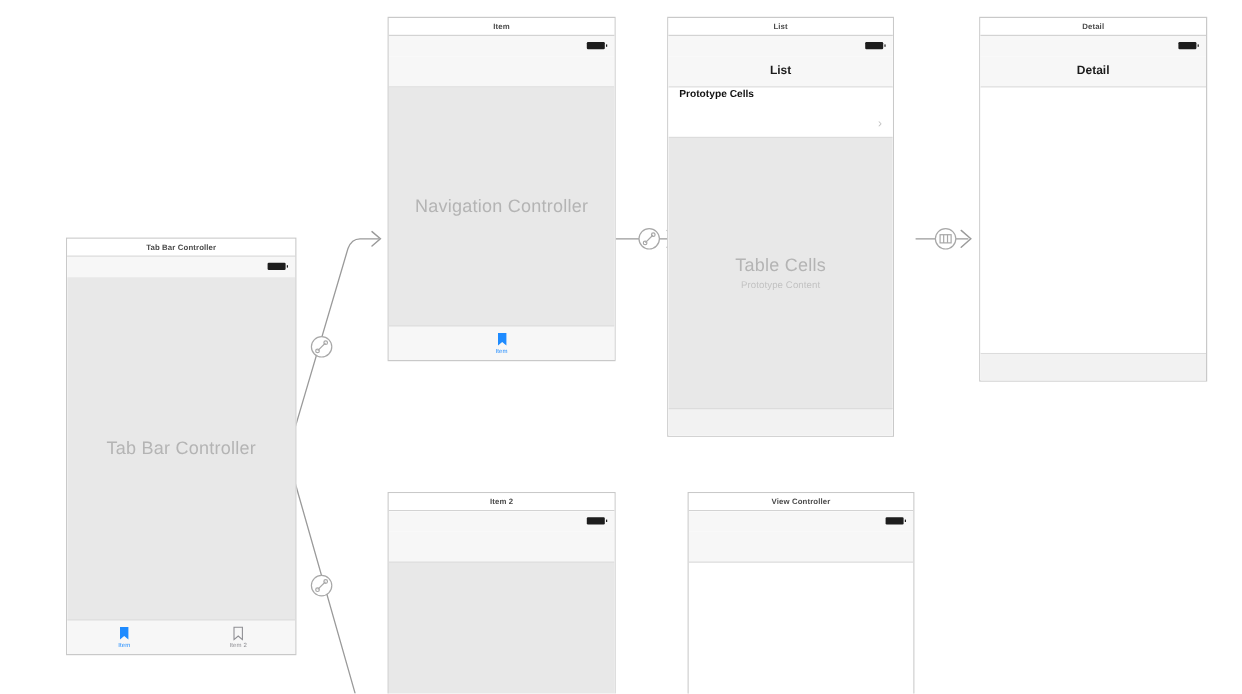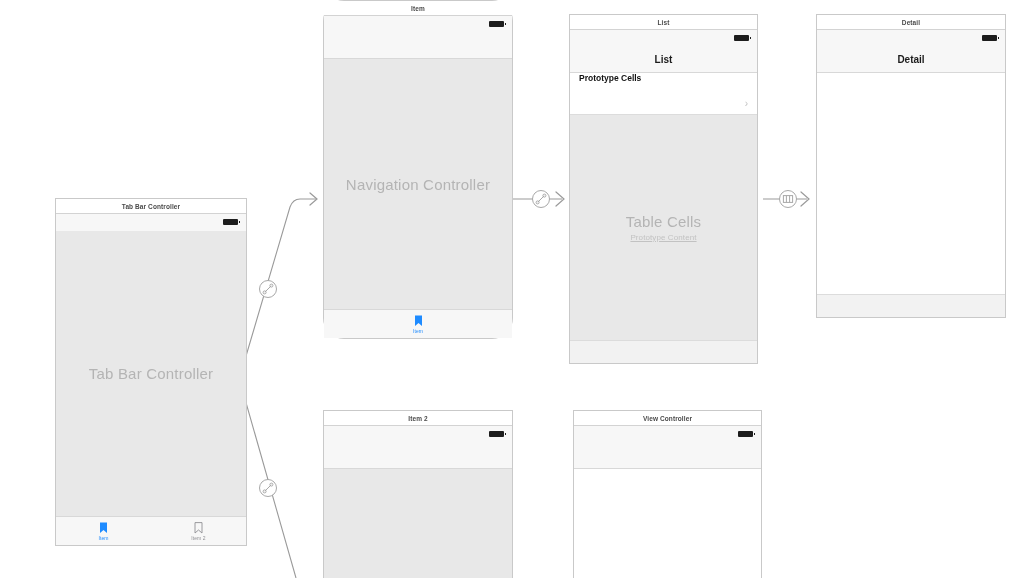--- a/index.html
+++ b/index.html
@@ -129,21 +129,20 @@
     font-size: 15px;
     color: #b4b4b4;
     font-weight: normal;
     letter-spacing: 0.2px;
   }
   .placeholder-sub {
     font-size: 8px;
     color: #c2c2c2;
     margin-top: 3px;
     letter-spacing: 0.1px;
-    text-decoration: underline;
   }
 
   
   .tabbar {
     flex: 0 0 28px;
     height: 28px;
     background: #f7f7f7;
     border-top: 1px solid #d8d8d8;
     display: flex;
     align-items: center;
@@ -284,21 +283,21 @@
         <div class="tabitem">
           <svg class="bookmark" viewBox="0 0 9 12">
             <path d="M1 0.6 H8 V11 L4.5 8 L1 11 Z" fill="none" stroke="#8e8e93" stroke-width="0.9"></path>
           </svg>
           <span class="tab-label">Item 2</span>
         </div>
       </div>
     </div>
   </div>
 
-  <div class="scene" style="left:323px; top:0; width:190px; height:339px;border-radius:21px;">
+  <div class="scene" style="left:323px; top:14px; width:190px; height:287px;">
     <div class="scene-titlebar">
       <span class="scene-title">Item</span>
     </div>
     <div class="scene-body">
       <div class="statusbar">
         <span class="battery"></span>
       </div>
       <div class="navbar-plain"></div>
       <div class="content">
         <span class="placeholder-title">Navigation Controller</span>
@@ -307,21 +306,21 @@
         <div class="tabitem selected centered-single">
           <svg class="bookmark" viewBox="0 0 9 12">
             <path d="M1 0.6 H8 V11 L4.5 8 L1 11 Z" fill="#1e8bff"></path>
           </svg>
           <span class="tab-label">Item</span>
         </div>
       </div>
     </div>
   </div>
 
-  <div class="scene" style="left:569px; top:14px; width:189px; height:350px;">
+  <div class="scene" style="left:556px; top:14px; width:189px; height:350px;">
     <div class="scene-titlebar">
       <span class="scene-title">List</span>
     </div>
     <div class="scene-body">
       <div class="statusbar">
         <span class="battery"></span>
       </div>
       <div class="navbar">
         <span class="navbar-title">List</span>
       </div>

